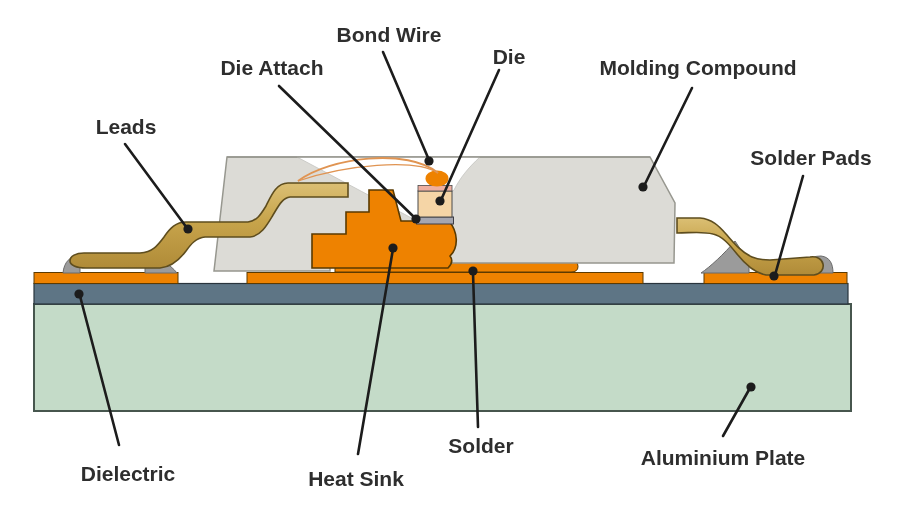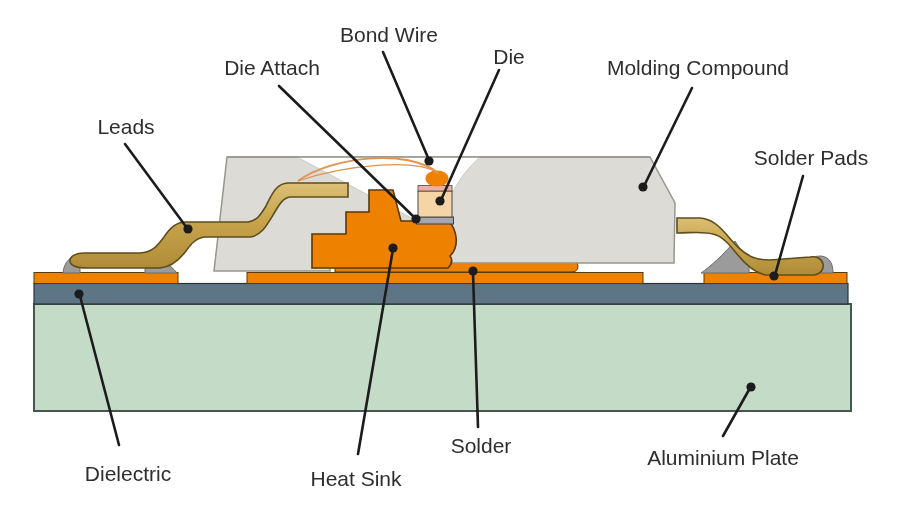--- a/index.html
+++ b/index.html
@@ -1,17 +1,17 @@
 <!DOCTYPE html>
 <html><head>
 <meta charset="utf-8">
 <style>
   html,body{margin:0;padding:0;background:#fff;}
   #stage{position:relative;width:898px;height:516px;background:#c4b5fd;overflow:hidden;
-         font-family:"Liberation Sans", sans-serif;}
+         font-family:"Liberation Sans", sans-serif;font-weight:bold;}
   svg{display:block}
   .lbl{font-family:"Liberation Sans", sans-serif;font-size:21px;fill:#2e2e2e;text-anchor:middle;}
   .leader{stroke:#1c1c1c;stroke-width:2.6;stroke-linecap:round;}
   .dot{fill:#1c1c1c;}
   .outlined{stroke:#5c3a00;stroke-width:1;}
 </style>
 </head>
 <body>
 
 <div id="stage">

